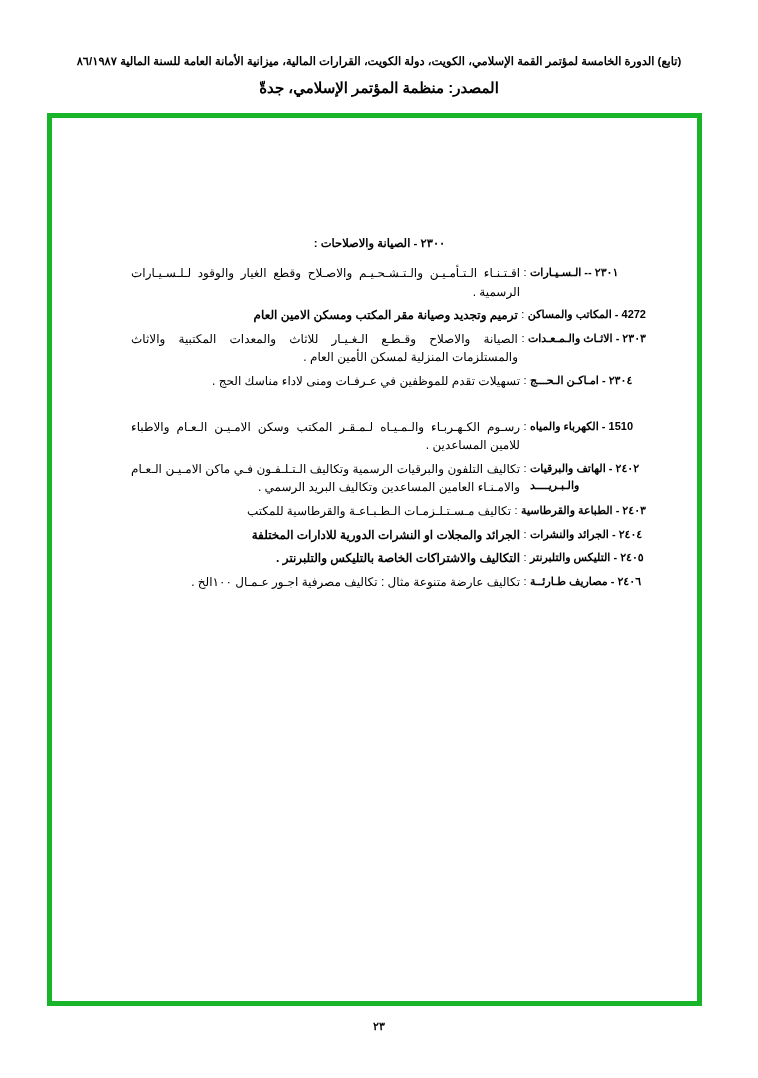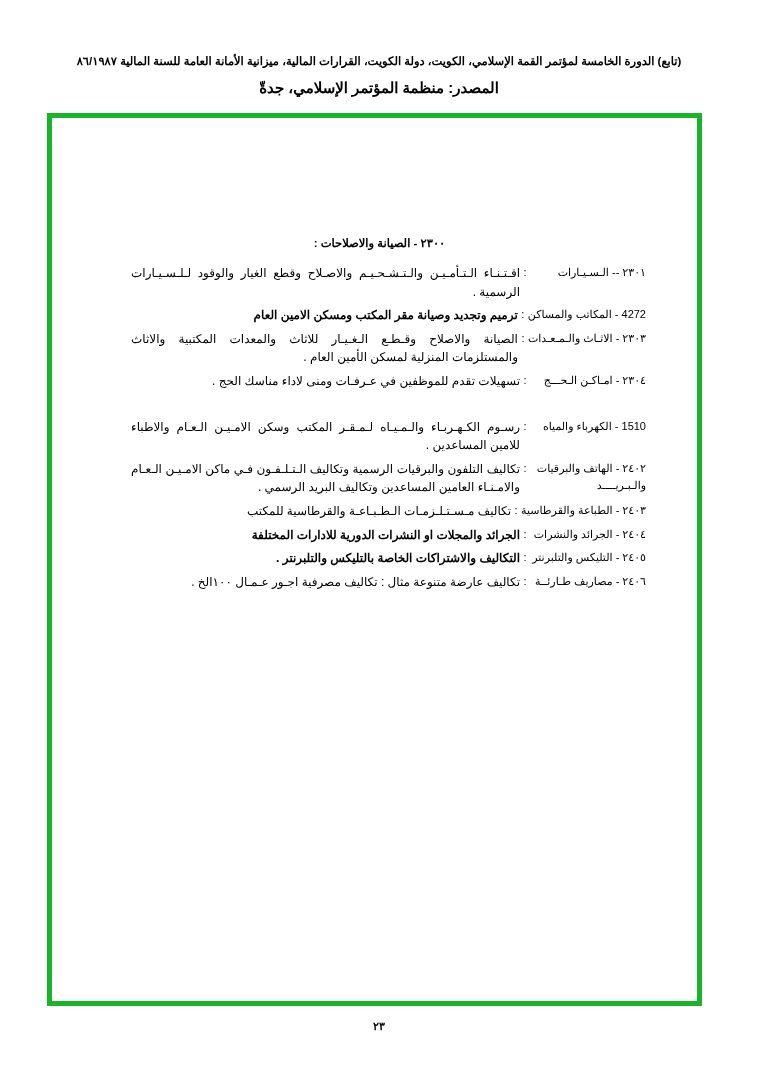--- a/index.html
+++ b/index.html
@@ -78,25 +78,26 @@
   .row {
     display: flex;
     flex-direction: row;
     align-items: flex-start;
     margin-bottom: 5px;
   }
   .row-code {
     flex: 0 0 168px;
     font-size: 11px;
     letter-spacing: 1.3px;
-    text-align: right;
+    text-align: left;
     padding-right: 52px;
     box-sizing: border-box;
     white-space: nowrap;
     line-height: 1.55;
+    font-weight: bold;
   }
   .row-colon {
     flex: 0 0 10px;
     font-size: 11px;
     text-align: center;
     line-height: 1.55;
   }
   .row-desc {
     flex: 1 1 auto;
     font-size: 12px;

